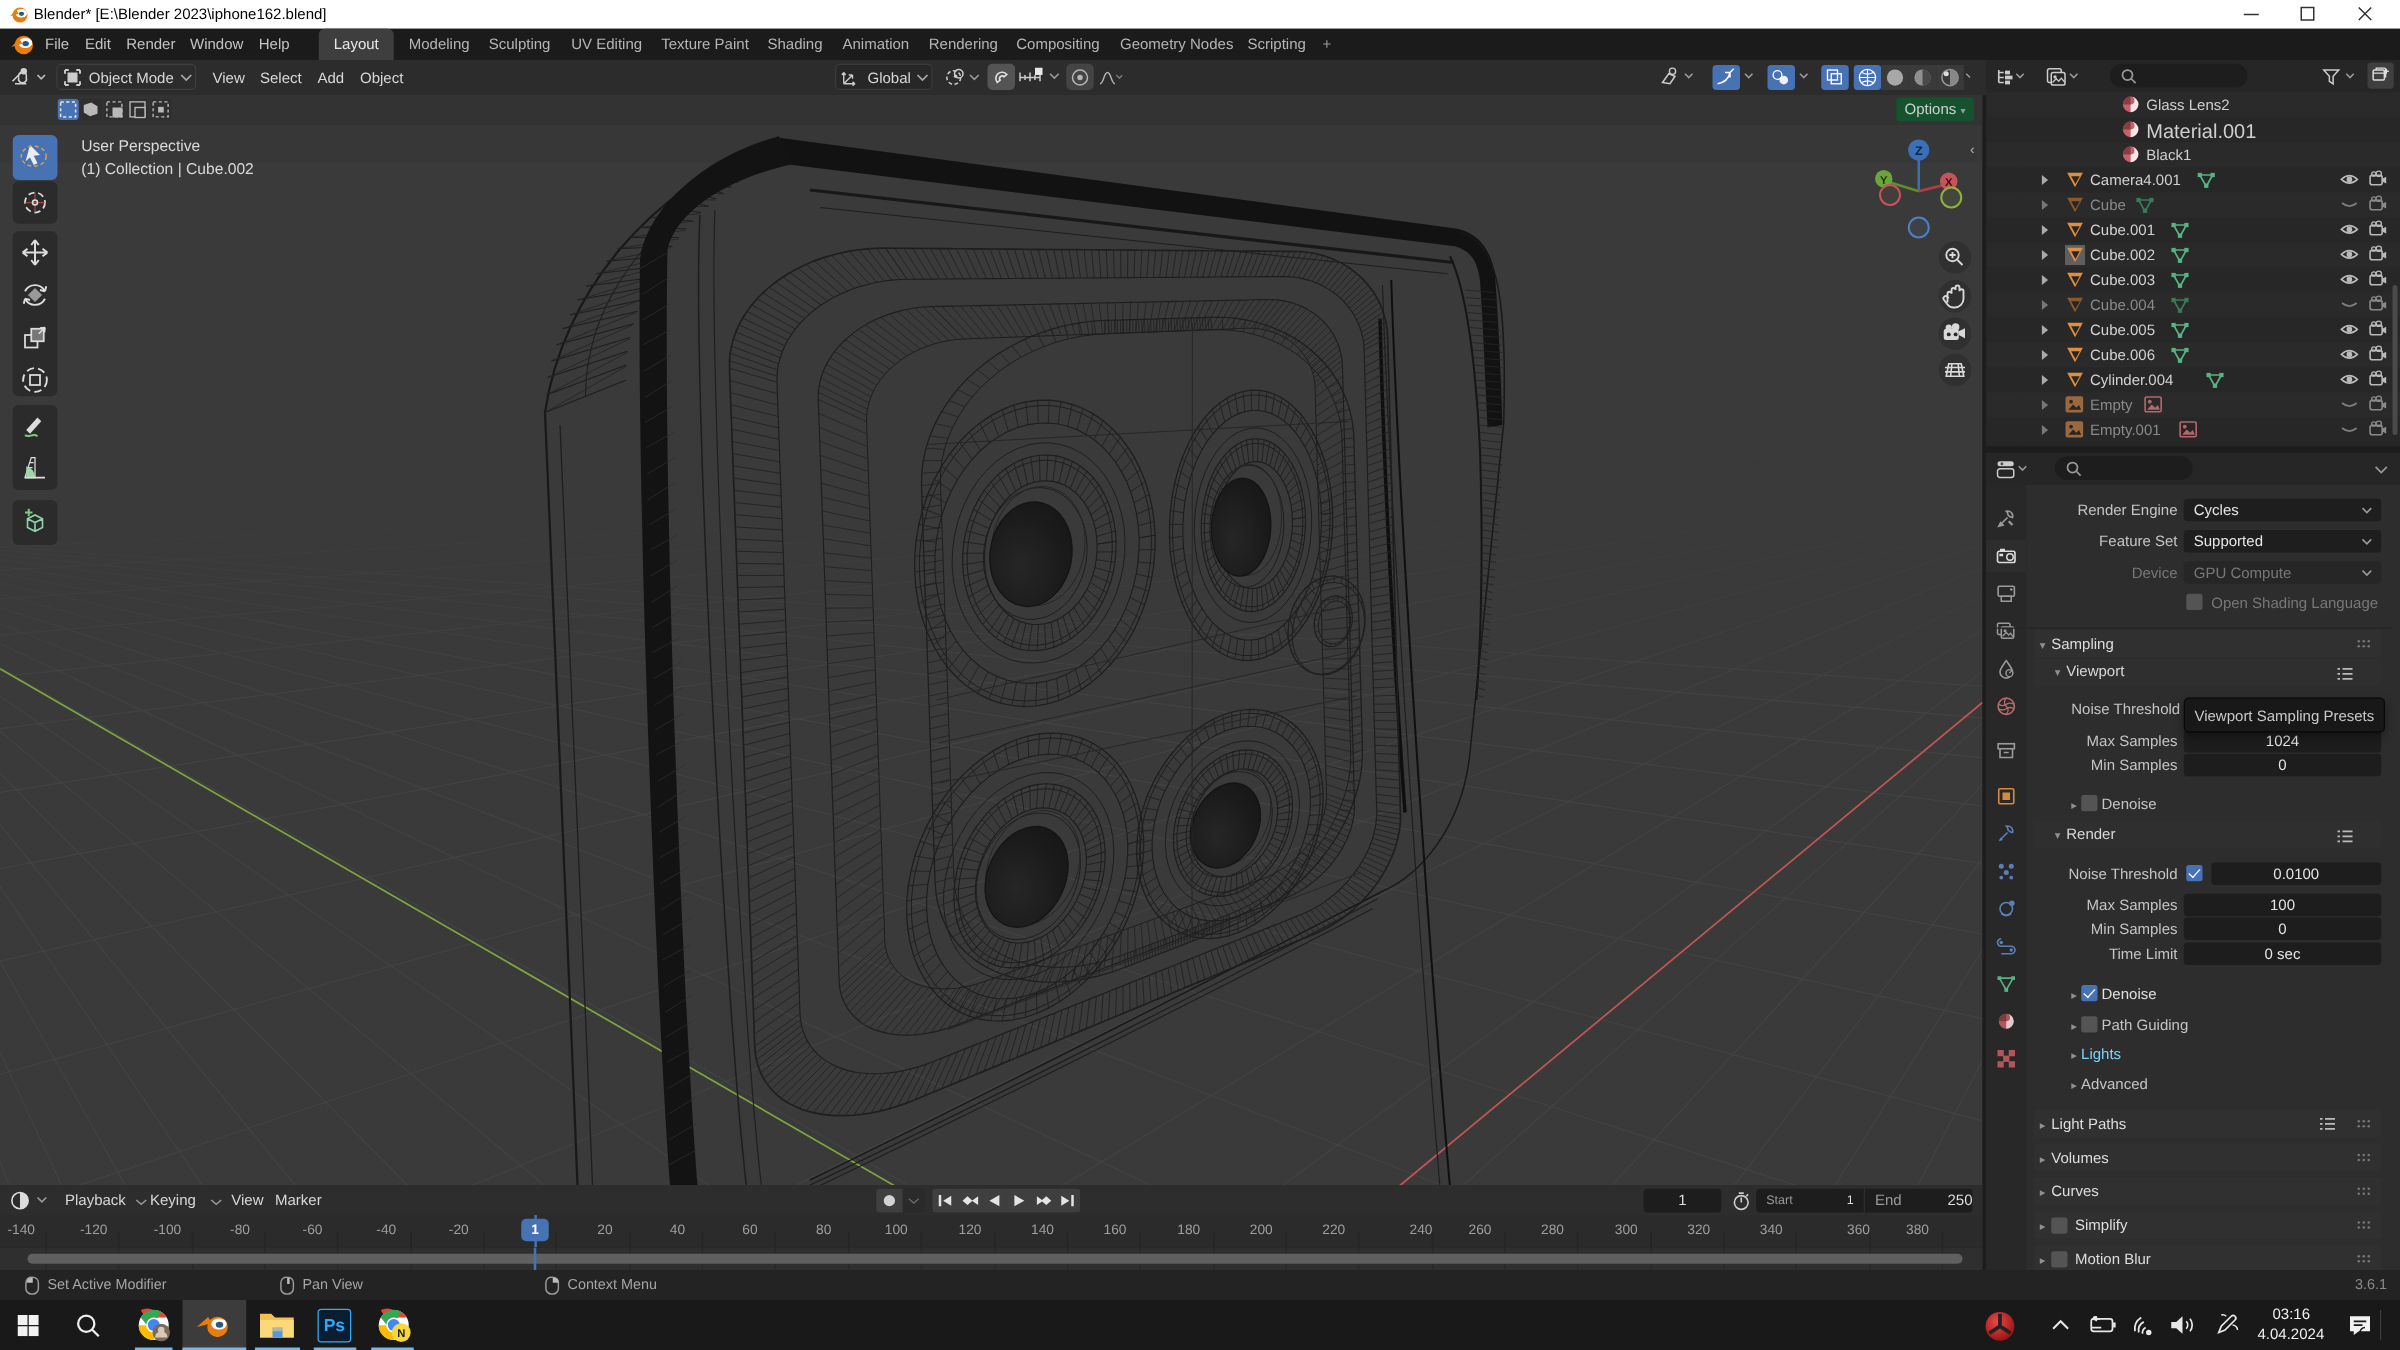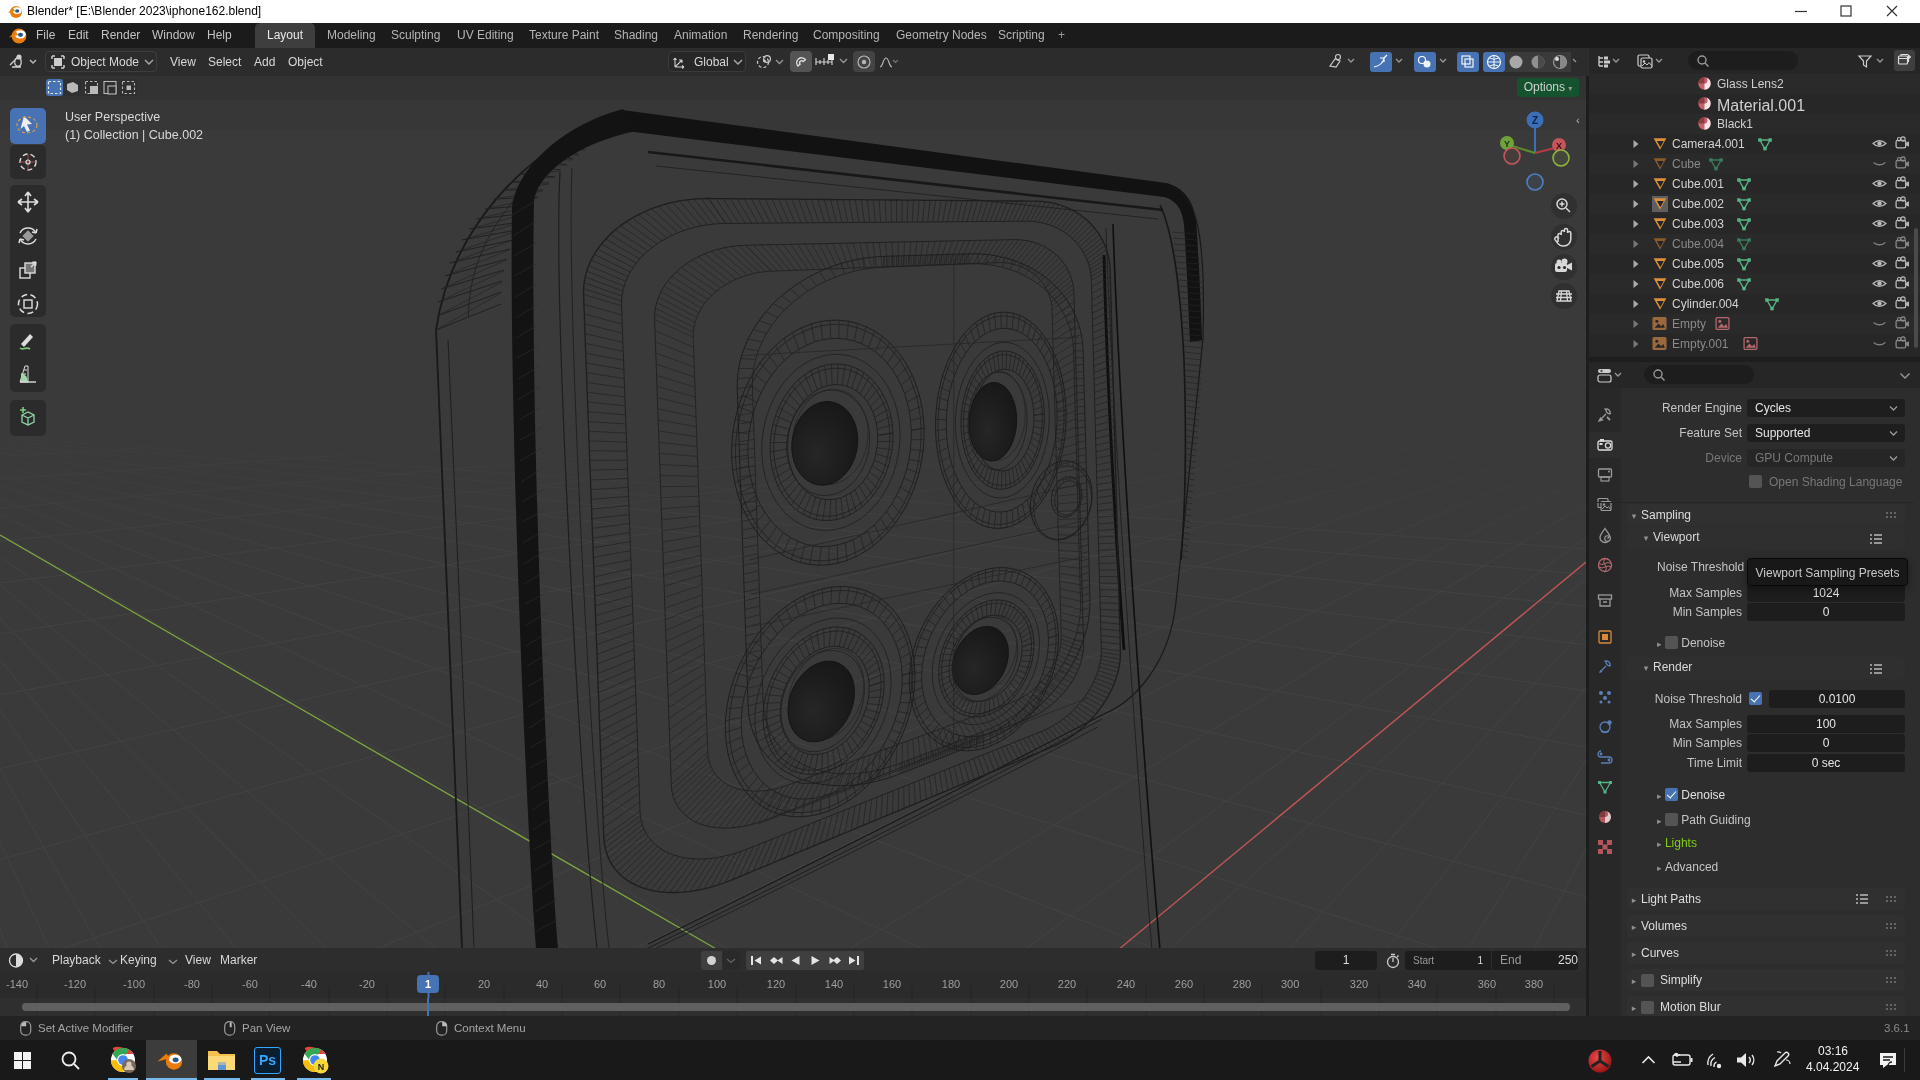--- a/index.html
+++ b/index.html
@@ -898,21 +898,21 @@
 <div class="prow" style="left:0;top:372px">
         <span class="plabel" style="color:#c4c4c4">Min Samples</span>
         <div class="pfield">0</div>
       </div>
 <div class="prow" style="left:0;top:392px">
         <span class="plabel" style="color:#c4c4c4">Time Limit</span>
         <div class="pfield">0 sec</div>
       </div>
 <div class="abs" style="left:68px;top:424px"><span style="color:#909090;font-size:9px">▸</span>&nbsp;<span class="chk on" style="position:relative;display:inline-block;top:2px"></span>&nbsp;<span style="color:#e0e0e0">Denoise</span></div>
 <div class="abs" style="left:68px;top:449px"><span style="color:#909090;font-size:9px">▸</span>&nbsp;<span class="chk" style="position:relative;display:inline-block;top:2px"></span>&nbsp;<span style="color:#c4c4c4">Path Guiding</span></div>
-<div class="abs" style="left:68px;top:474px"><span style="color:#909090;font-size:9px">▸</span>&nbsp;<span style="color:#84cc16">Lights</span></div>
+<div class="abs" style="left:68px;top:474px"><span style="color:#909090;font-size:9px">▸</span>&nbsp;<span style="color:#7dd3fc">Lights</span></div>
 <div class="abs" style="left:68px;top:498px"><span style="color:#909090;font-size:9px">▸</span>&nbsp;<span style="color:#c4c4c4">Advanced</span></div>
 <div class="phead" style="top:526px"><span class="parrow">▸</span>Light Paths<svg style="position:absolute;right:36px;top:5px" width="14" height="12" viewBox="0 0 14 12">
           <path d="M1,2 h2 M5,2 h8 M1,6 h2 M5,6 h8 M1,10 h2 M5,10 h8" stroke="#bbb" stroke-width="1.4"></path>
         </svg><svg style="position:absolute;right:8px;top:7px" width="12" height="9" viewBox="0 0 12 9">
           <g fill="#777">
             <circle cx="2" cy="2" r="1"></circle>
             <circle cx="6" cy="2" r="1"></circle>
             <circle cx="10" cy="2" r="1"></circle>
             <circle cx="2" cy="6" r="1"></circle>
             <circle cx="6" cy="6" r="1"></circle>
@@ -1033,24 +1033,24 @@
       <span class="txt" style="left:522px;top:6px;width:40px;text-align:center">40</span>
       <span class="txt" style="left:580px;top:6px;width:40px;text-align:center">60</span>
       <span class="txt" style="left:639px;top:6px;width:40px;text-align:center">80</span>
       <span class="txt" style="left:697px;top:6px;width:40px;text-align:center">100</span>
       <span class="txt" style="left:756px;top:6px;width:40px;text-align:center">120</span>
       <span class="txt" style="left:814px;top:6px;width:40px;text-align:center">140</span>
       <span class="txt" style="left:872px;top:6px;width:40px;text-align:center">160</span>
       <span class="txt" style="left:931px;top:6px;width:40px;text-align:center">180</span>
       <span class="txt" style="left:989px;top:6px;width:40px;text-align:center">200</span>
       <span class="txt" style="left:1047px;top:6px;width:40px;text-align:center">220</span>
-      <span class="txt" style="left:1106px;top:6px;width:40px;text-align:center">240</span>
+      <span class="txt" style="left:1106px;top:6px;width:40px;text-align:right">240</span>
       <span class="txt" style="left:1164px;top:6px;width:40px;text-align:center">260</span>
       <span class="txt" style="left:1222px;top:6px;width:40px;text-align:center">280</span>
-      <span class="txt" style="left:1281px;top:6px;width:40px;text-align:left">300</span>
+      <span class="txt" style="left:1281px;top:6px;width:40px;text-align:center">300</span>
       <span class="txt" style="left:1339px;top:6px;width:40px;text-align:center">320</span>
       <span class="txt" style="left:1397px;top:6px;width:40px;text-align:center">340</span>
       <span class="txt" style="left:1456px;top:6px;width:40px;text-align:right">360</span>
       <span class="txt" style="left:1514px;top:6px;width:40px;text-align:center">380</span>
 <svg class="abs" style="left:0;top:14px" width="1586" height="12" viewBox="0 0 1586 12">
         <path d="M37,0 v12" stroke="#242424" stroke-width="1"></path>
         <path d="M95,0 v12" stroke="#242424" stroke-width="1"></path>
         <path d="M154,0 v12" stroke="#242424" stroke-width="1"></path>
         <path d="M212,0 v12" stroke="#242424" stroke-width="1"></path>
         <path d="M270,0 v12" stroke="#242424" stroke-width="1"></path>

